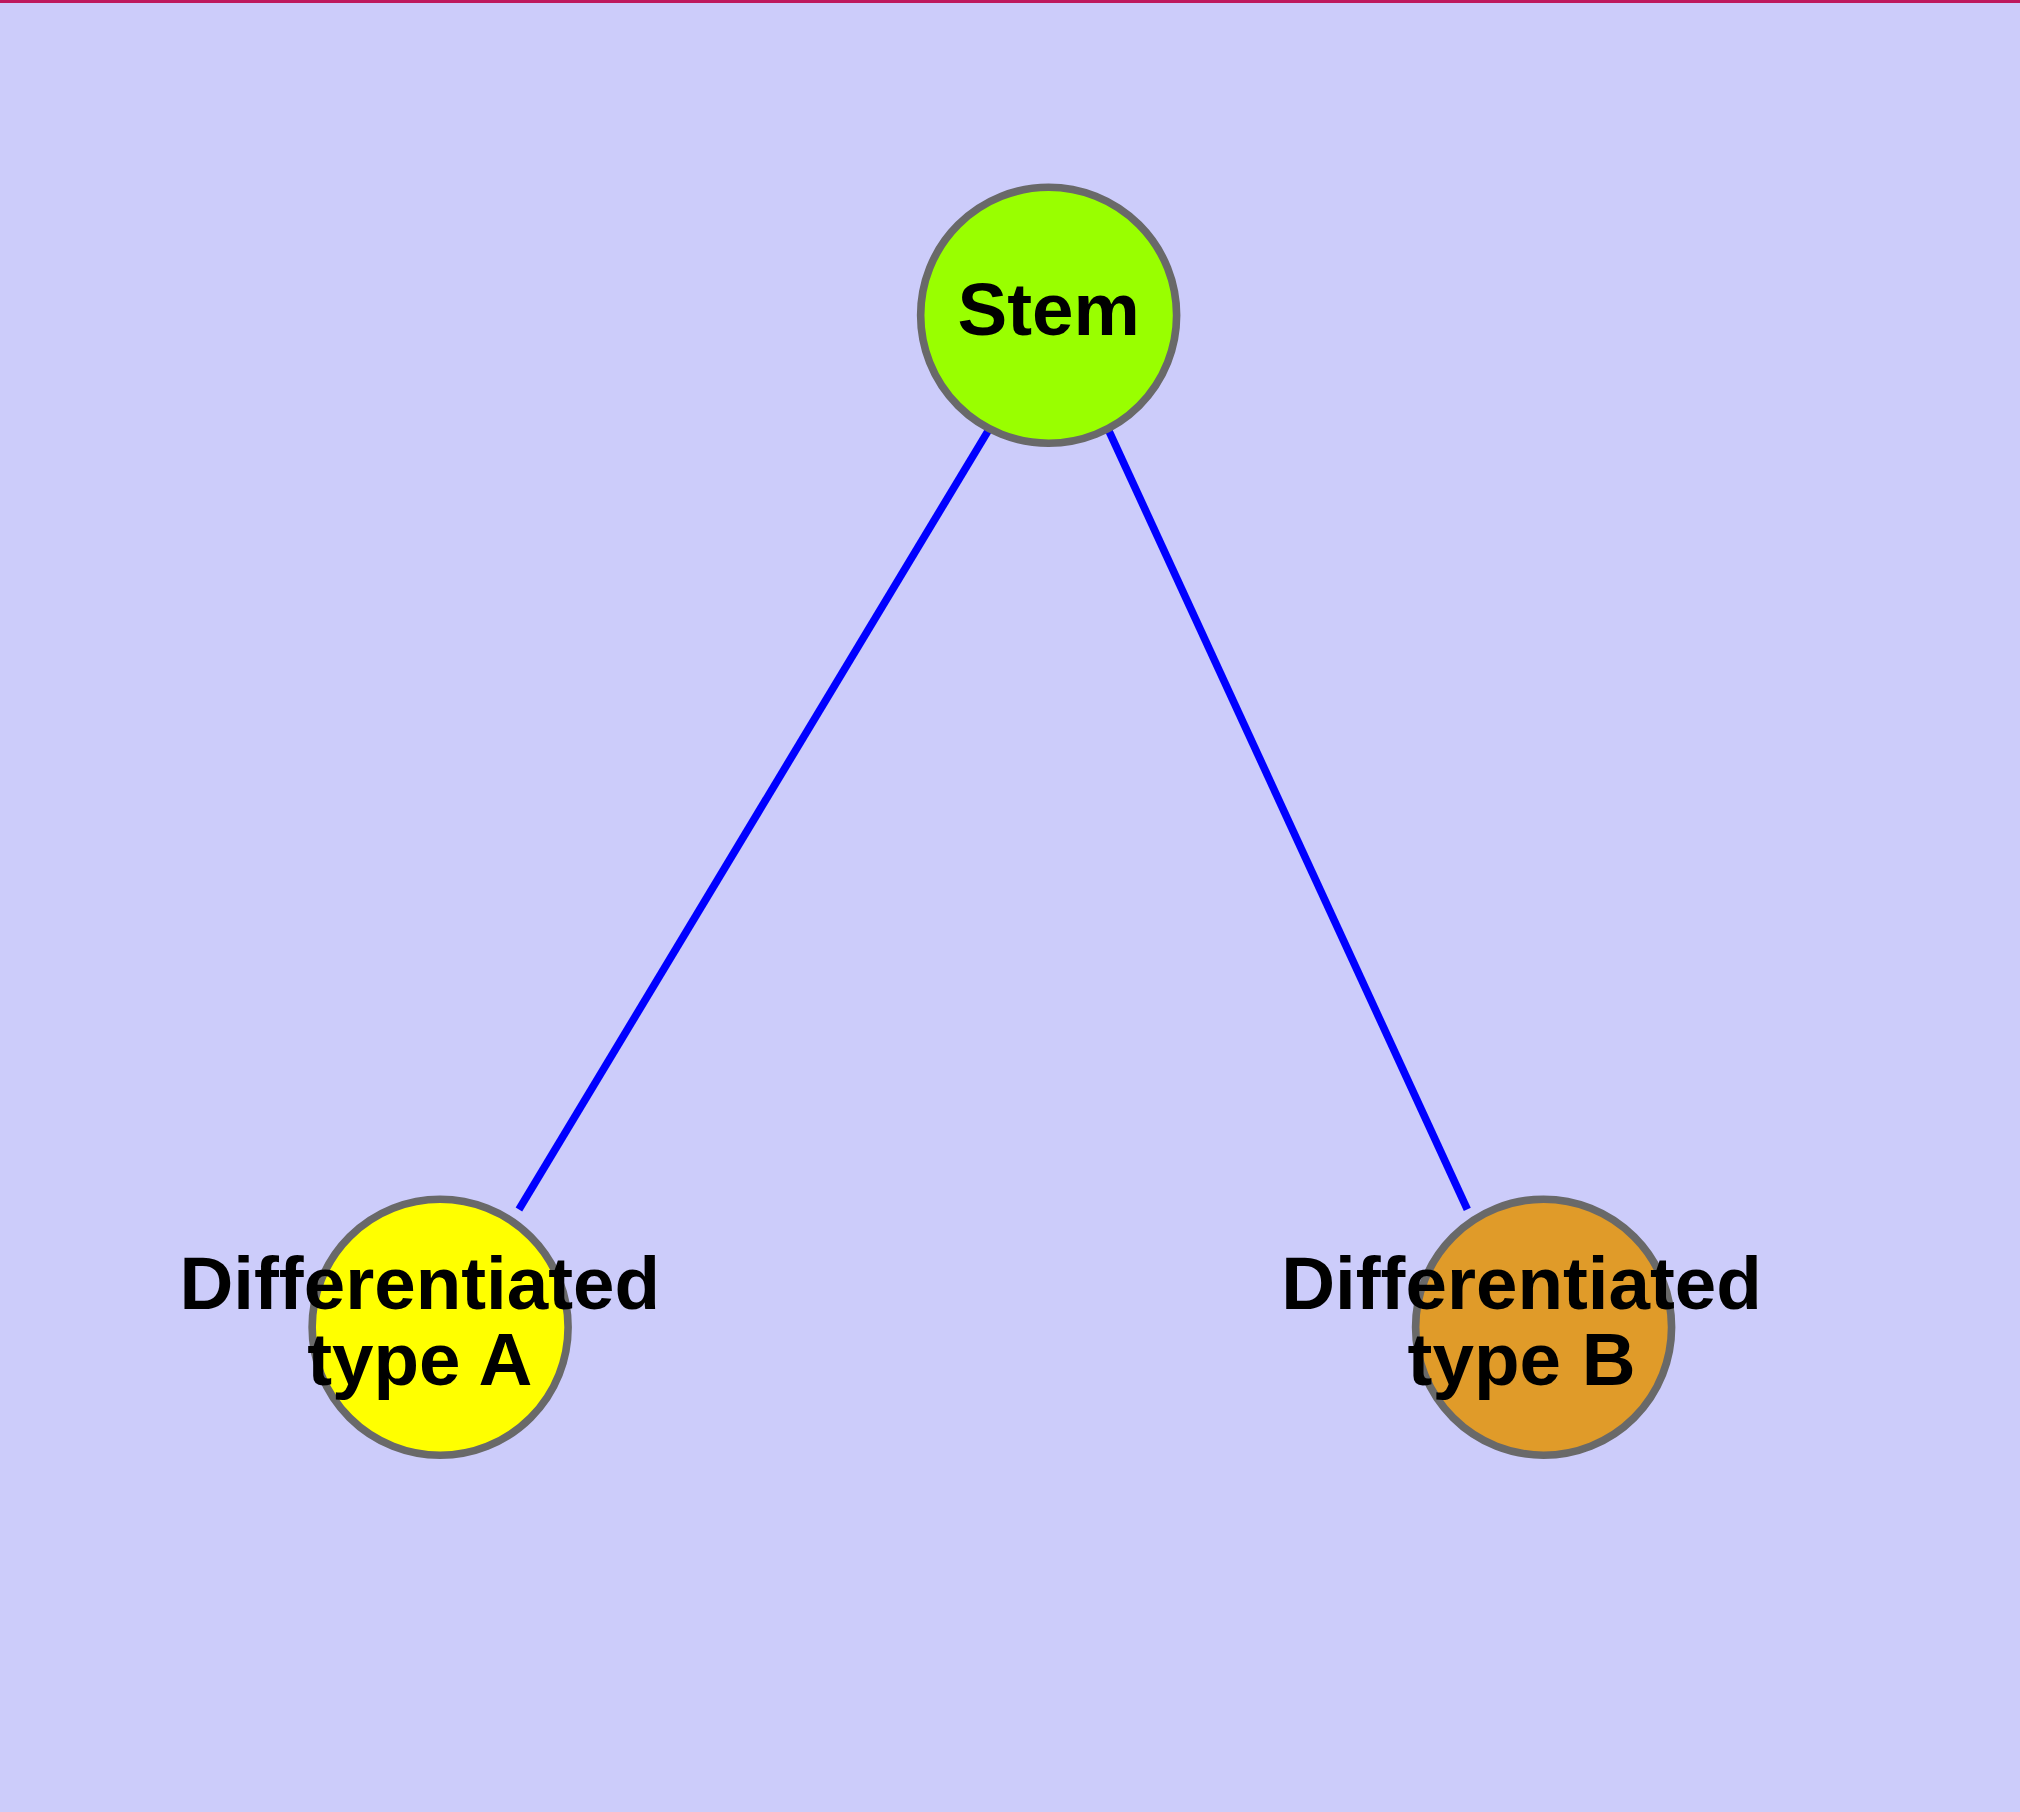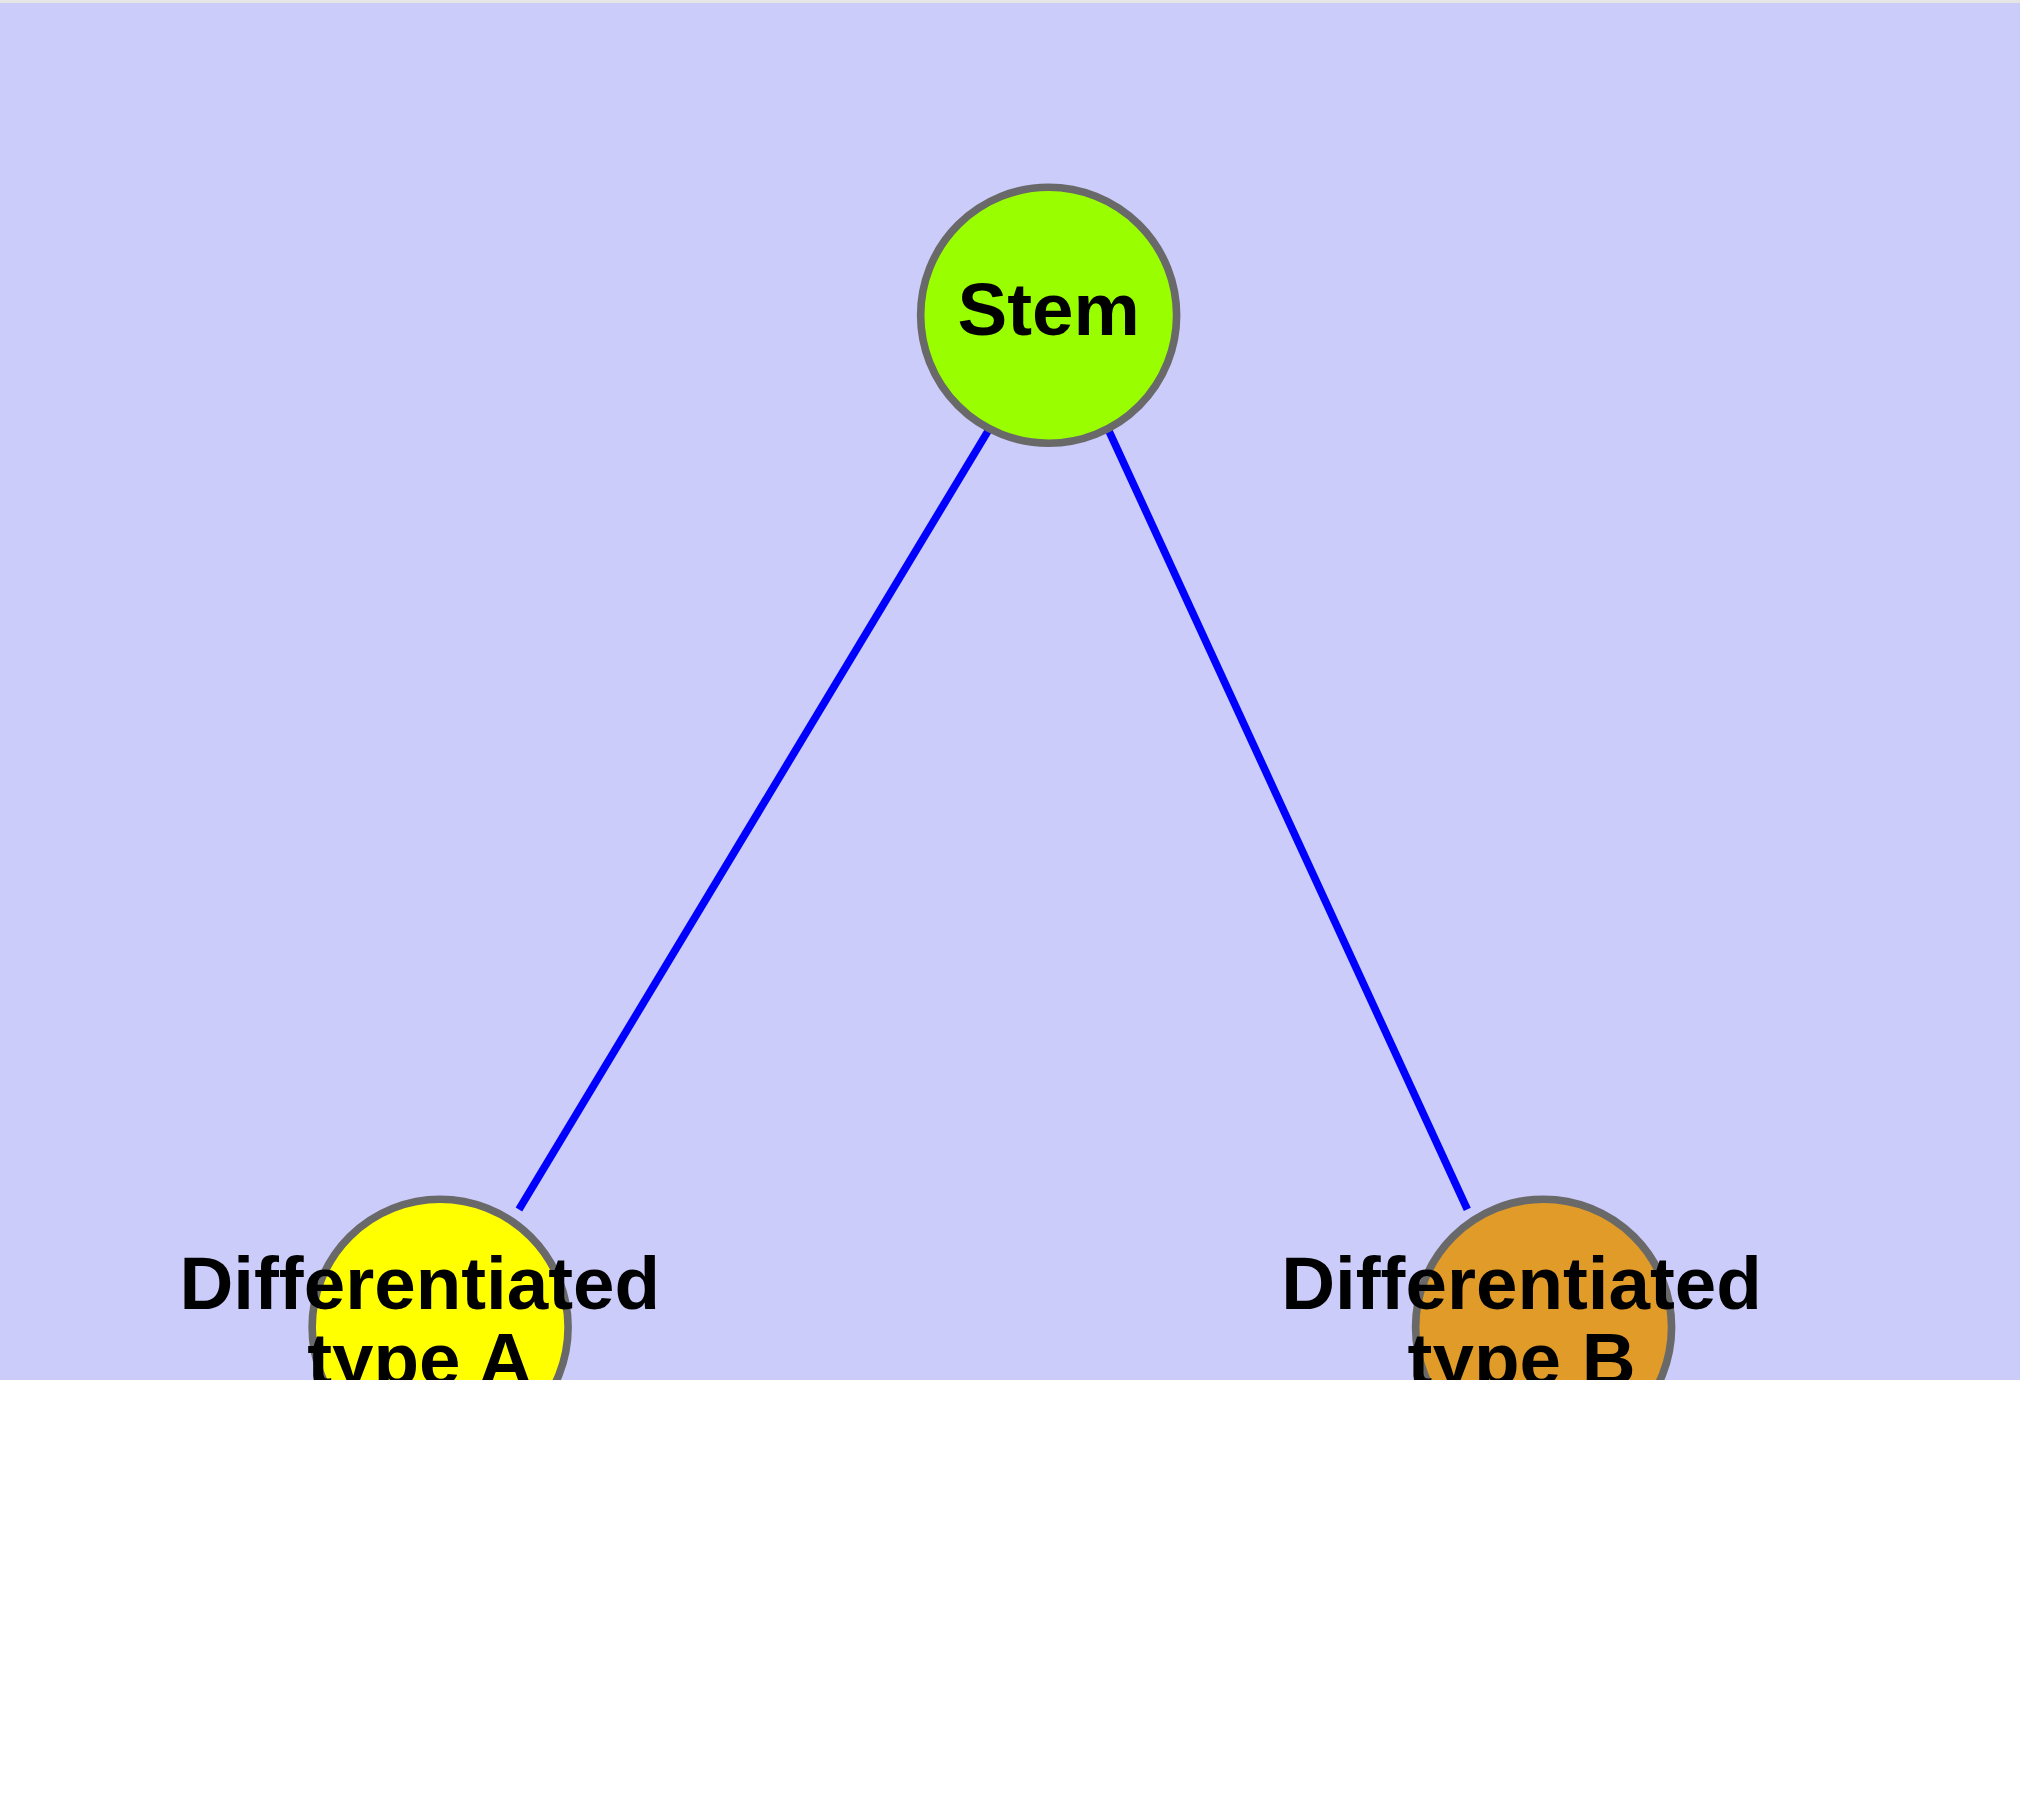--- a/index.html
+++ b/index.html
@@ -42,21 +42,21 @@
     text-anchor: middle;
     dominant-baseline: middle;
   }
   .edge-line {
     stroke-linecap: butt;
   }
 </style>
 </head>
 <body>
 
-<div id="canvas" style="width: 2021px; height: 1380px; background: #e5e5e5;">
+<div id="canvas" style="width: 2021px; height: 1812px; background: #be185d;">
   <div id="plot-area" style="background: rgb(204, 204, 250); width: 2021px; height: 1809px;"></div>
   <svg id="graph-svg" viewBox="0 0 2384 2138" xmlns="http://www.w3.org/2000/svg">
     <g id="edges-group">
         <line x1="1167" y1="506" x2="612" y2="1427" stroke="#0000ff" stroke-width="9" class="edge-line"></line>
         <line x1="1307" y1="506" x2="1731" y2="1427" stroke="#0000ff" stroke-width="9" class="edge-line"></line>
       </g>
     <g id="nodes-group">
         <g>
           <circle cx="1237" cy="372" r="151" fill="#99ff00" stroke="#696969" stroke-width="9" class="node-circle"></circle>
           <text x="1237" y="372" class="node-label" font-size="88" fill="#000000"><tspan x="1237" dy="0">Stem</tspan></text>

